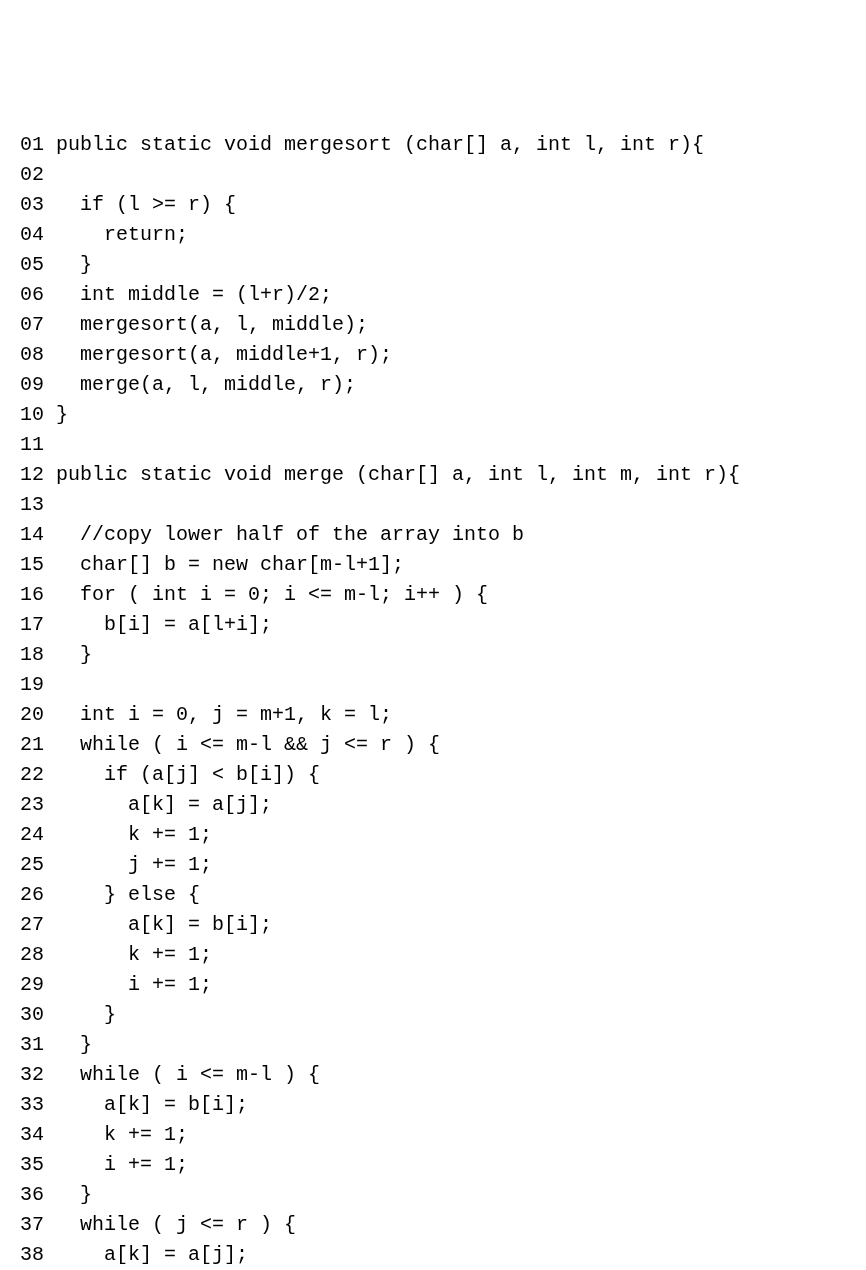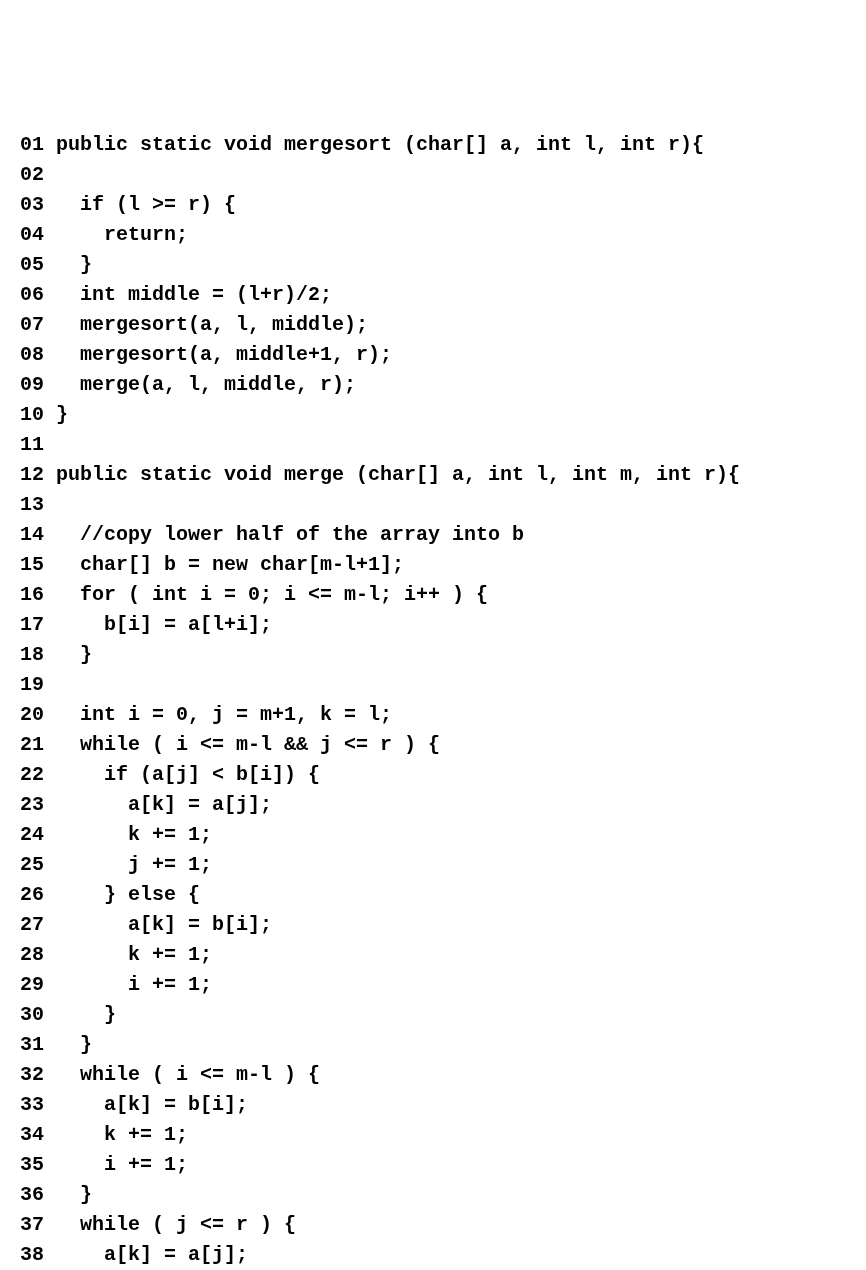--- a/index.html
+++ b/index.html
@@ -10,21 +10,20 @@
       color: #000000;
       margin: 0;
       padding: 10px 20px;
       white-space: pre;
     }
     .code-container {
       display: block;
     }
     .line {
       display: flex;
-      font-weight: bold;
     }
     .lineno {
       display: inline-block;
       width: 2ch;
       text-align: right;
       margin-right: 1ch;
       flex-shrink: 0;
     }
     .code {
       white-space: pre;

